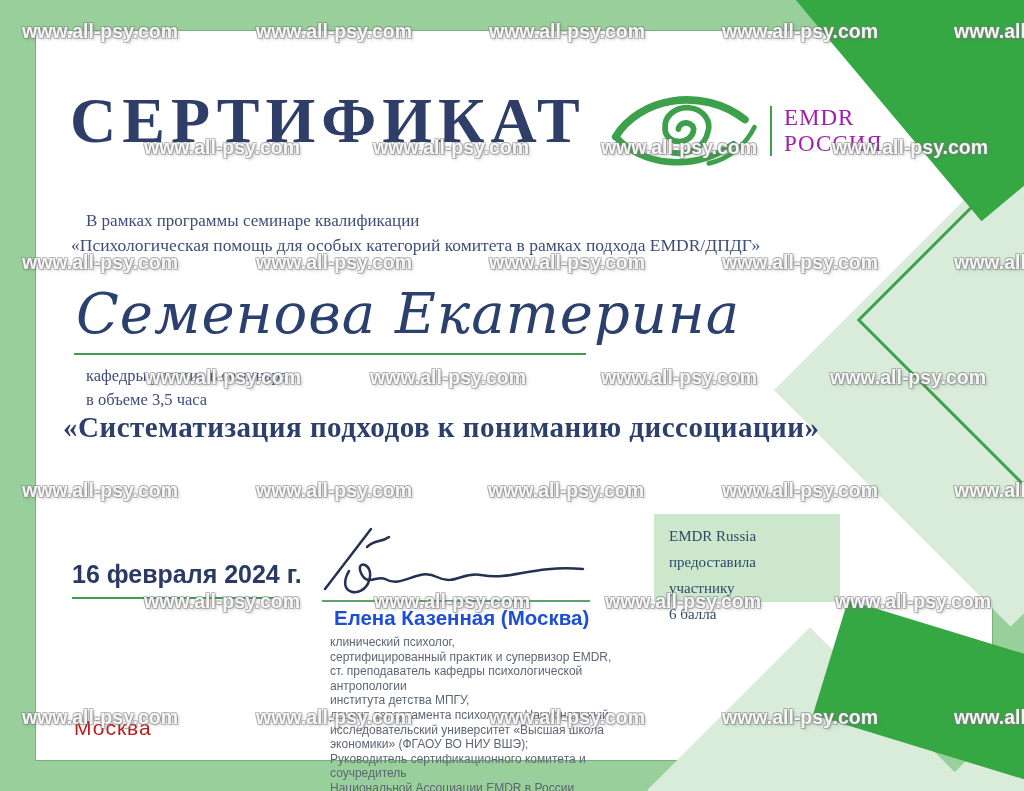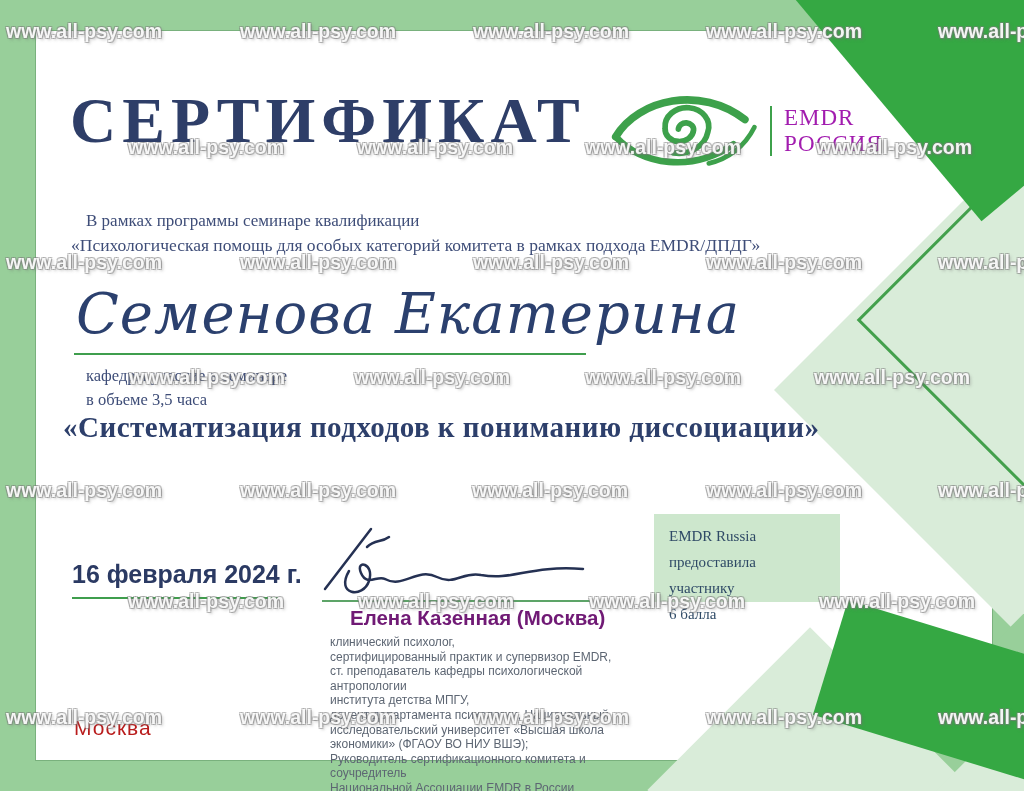--- a/index.html
+++ b/index.html
@@ -53,41 +53,41 @@
   .date{
     position:absolute; left:72px; top:560px; z-index:6;
     font-family:"Liberation Sans","DejaVu Sans",sans-serif; font-weight:700;
     font-size:25px; color:#2b3a63;
   }
   .date-underline{position:absolute; left:72px; top:597px; width:206px; height:2px; background:#3f9e4d; z-index:6;}
 
   .signature{position:absolute; left:315px; top:523px; z-index:6;}
   .sig-underline{position:absolute; left:322px; top:600px; width:268px; height:2px; background:#5da468; z-index:6;}
   .signer-name{
-    position:absolute; left:350px; top:606px; z-index:6;
+    position:absolute; left:334px; top:606px; z-index:6;
     font-family:"Liberation Sans","DejaVu Sans",sans-serif; font-weight:700;
-    font-size:20.5px; color:#701a75;
+    font-size:20.5px; color:#1d4ed8;
   }
   .signer-creds{
     position:absolute; left:330px; top:635px; width:310px; z-index:6;
     font-family:"Liberation Sans","DejaVu Sans",sans-serif;
     font-size:12px; line-height:14.6px; color:#5d6673; white-space:pre-line;
   }
   .city{
     position:absolute; left:74px; top:716px; z-index:6;
     font-family:"Liberation Sans","DejaVu Sans",sans-serif; font-size:21px; color:#b91c1c; letter-spacing:1px;
   }
 
   .credits-box{
     position:absolute; left:654px; top:514px; width:186px; height:88px; box-sizing:border-box;
     background:#cde7cd; padding:9px 15px; z-index:6;
     font-family:"Liberation Serif","DejaVu Serif",serif; font-size:15px; line-height:26px; color:#2f4a66;
   }
 
-  .wm-layer{position:absolute; left:0; top:0; width:852px; height:791px; z-index:10; pointer-events:none;}
+  .wm-layer{position:absolute; left:16px; top:0; width:852px; height:791px; z-index:10; pointer-events:none;}
   .wm{
     position:absolute; white-space:nowrap;
     font-family:"Liberation Sans","DejaVu Sans",sans-serif; font-weight:700; font-size:19.5px;
     color:rgba(255,255,255,0.92);
     text-shadow:1px 1px 0 rgba(125,125,125,.45), -1px 1px 0 rgba(125,125,125,.45),
                 1px -1px 0 rgba(125,125,125,.45), -1px -1px 0 rgba(125,125,125,.45),
                 2px 2px 3px rgba(110,110,110,.35);
   }
 </style>
 </head>

